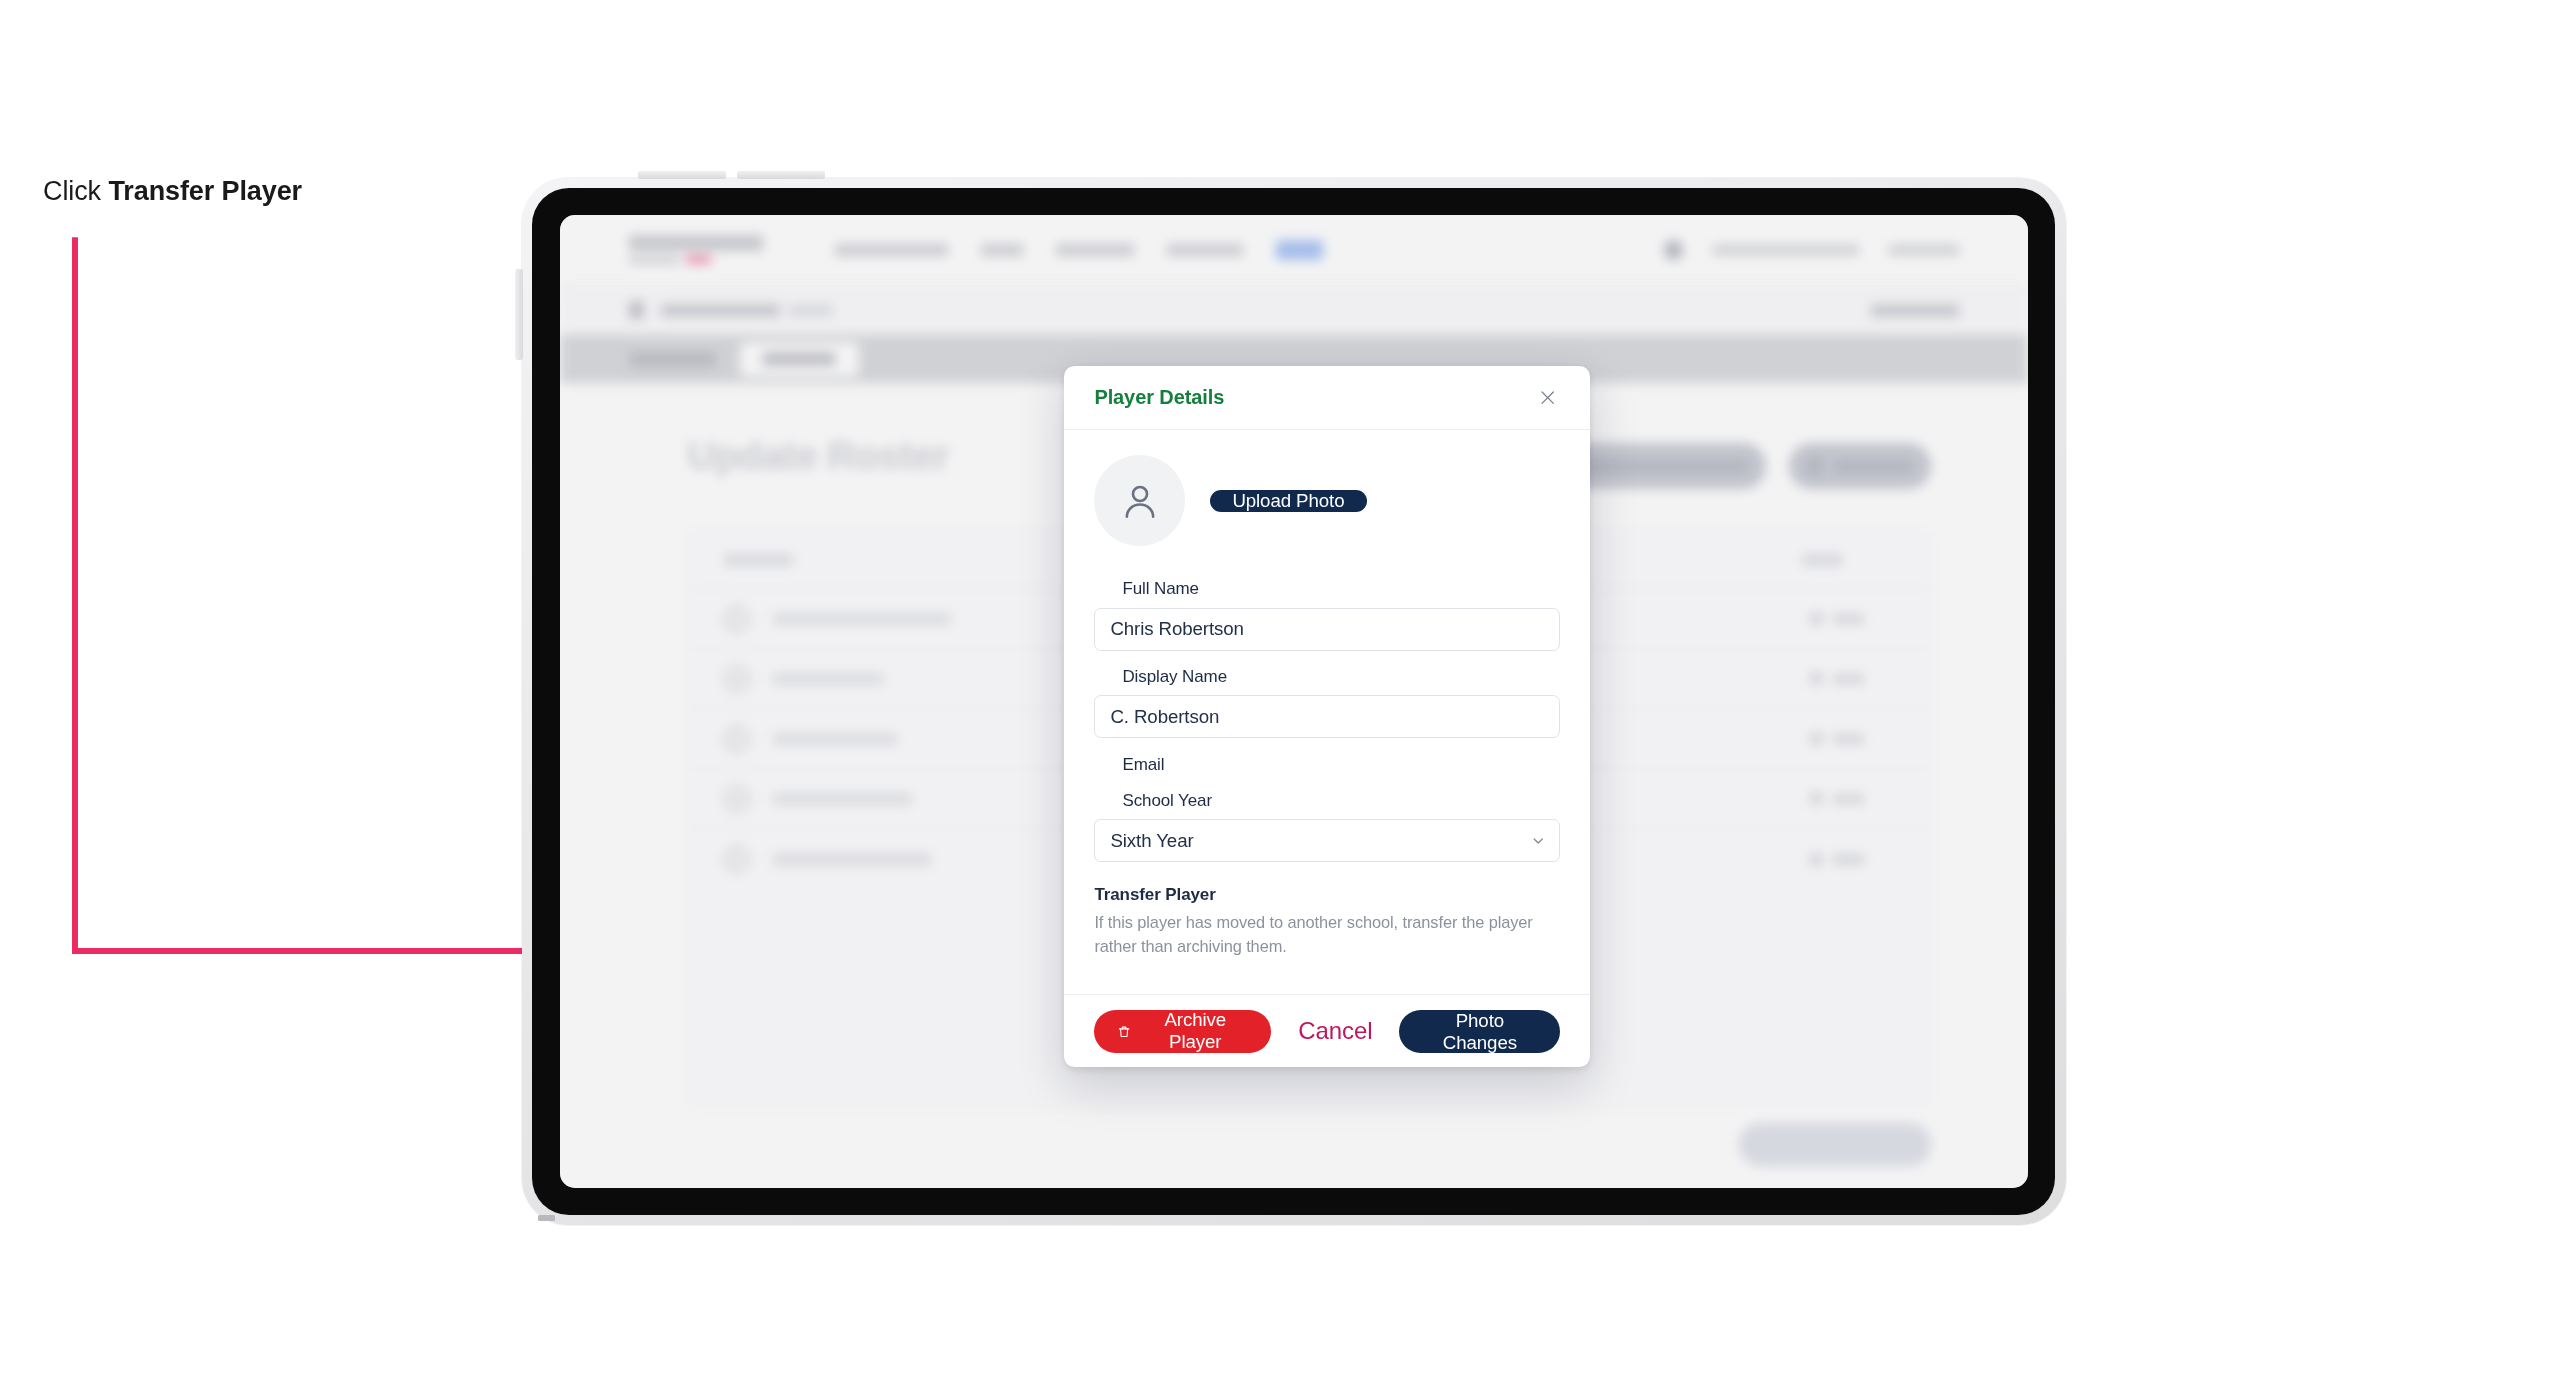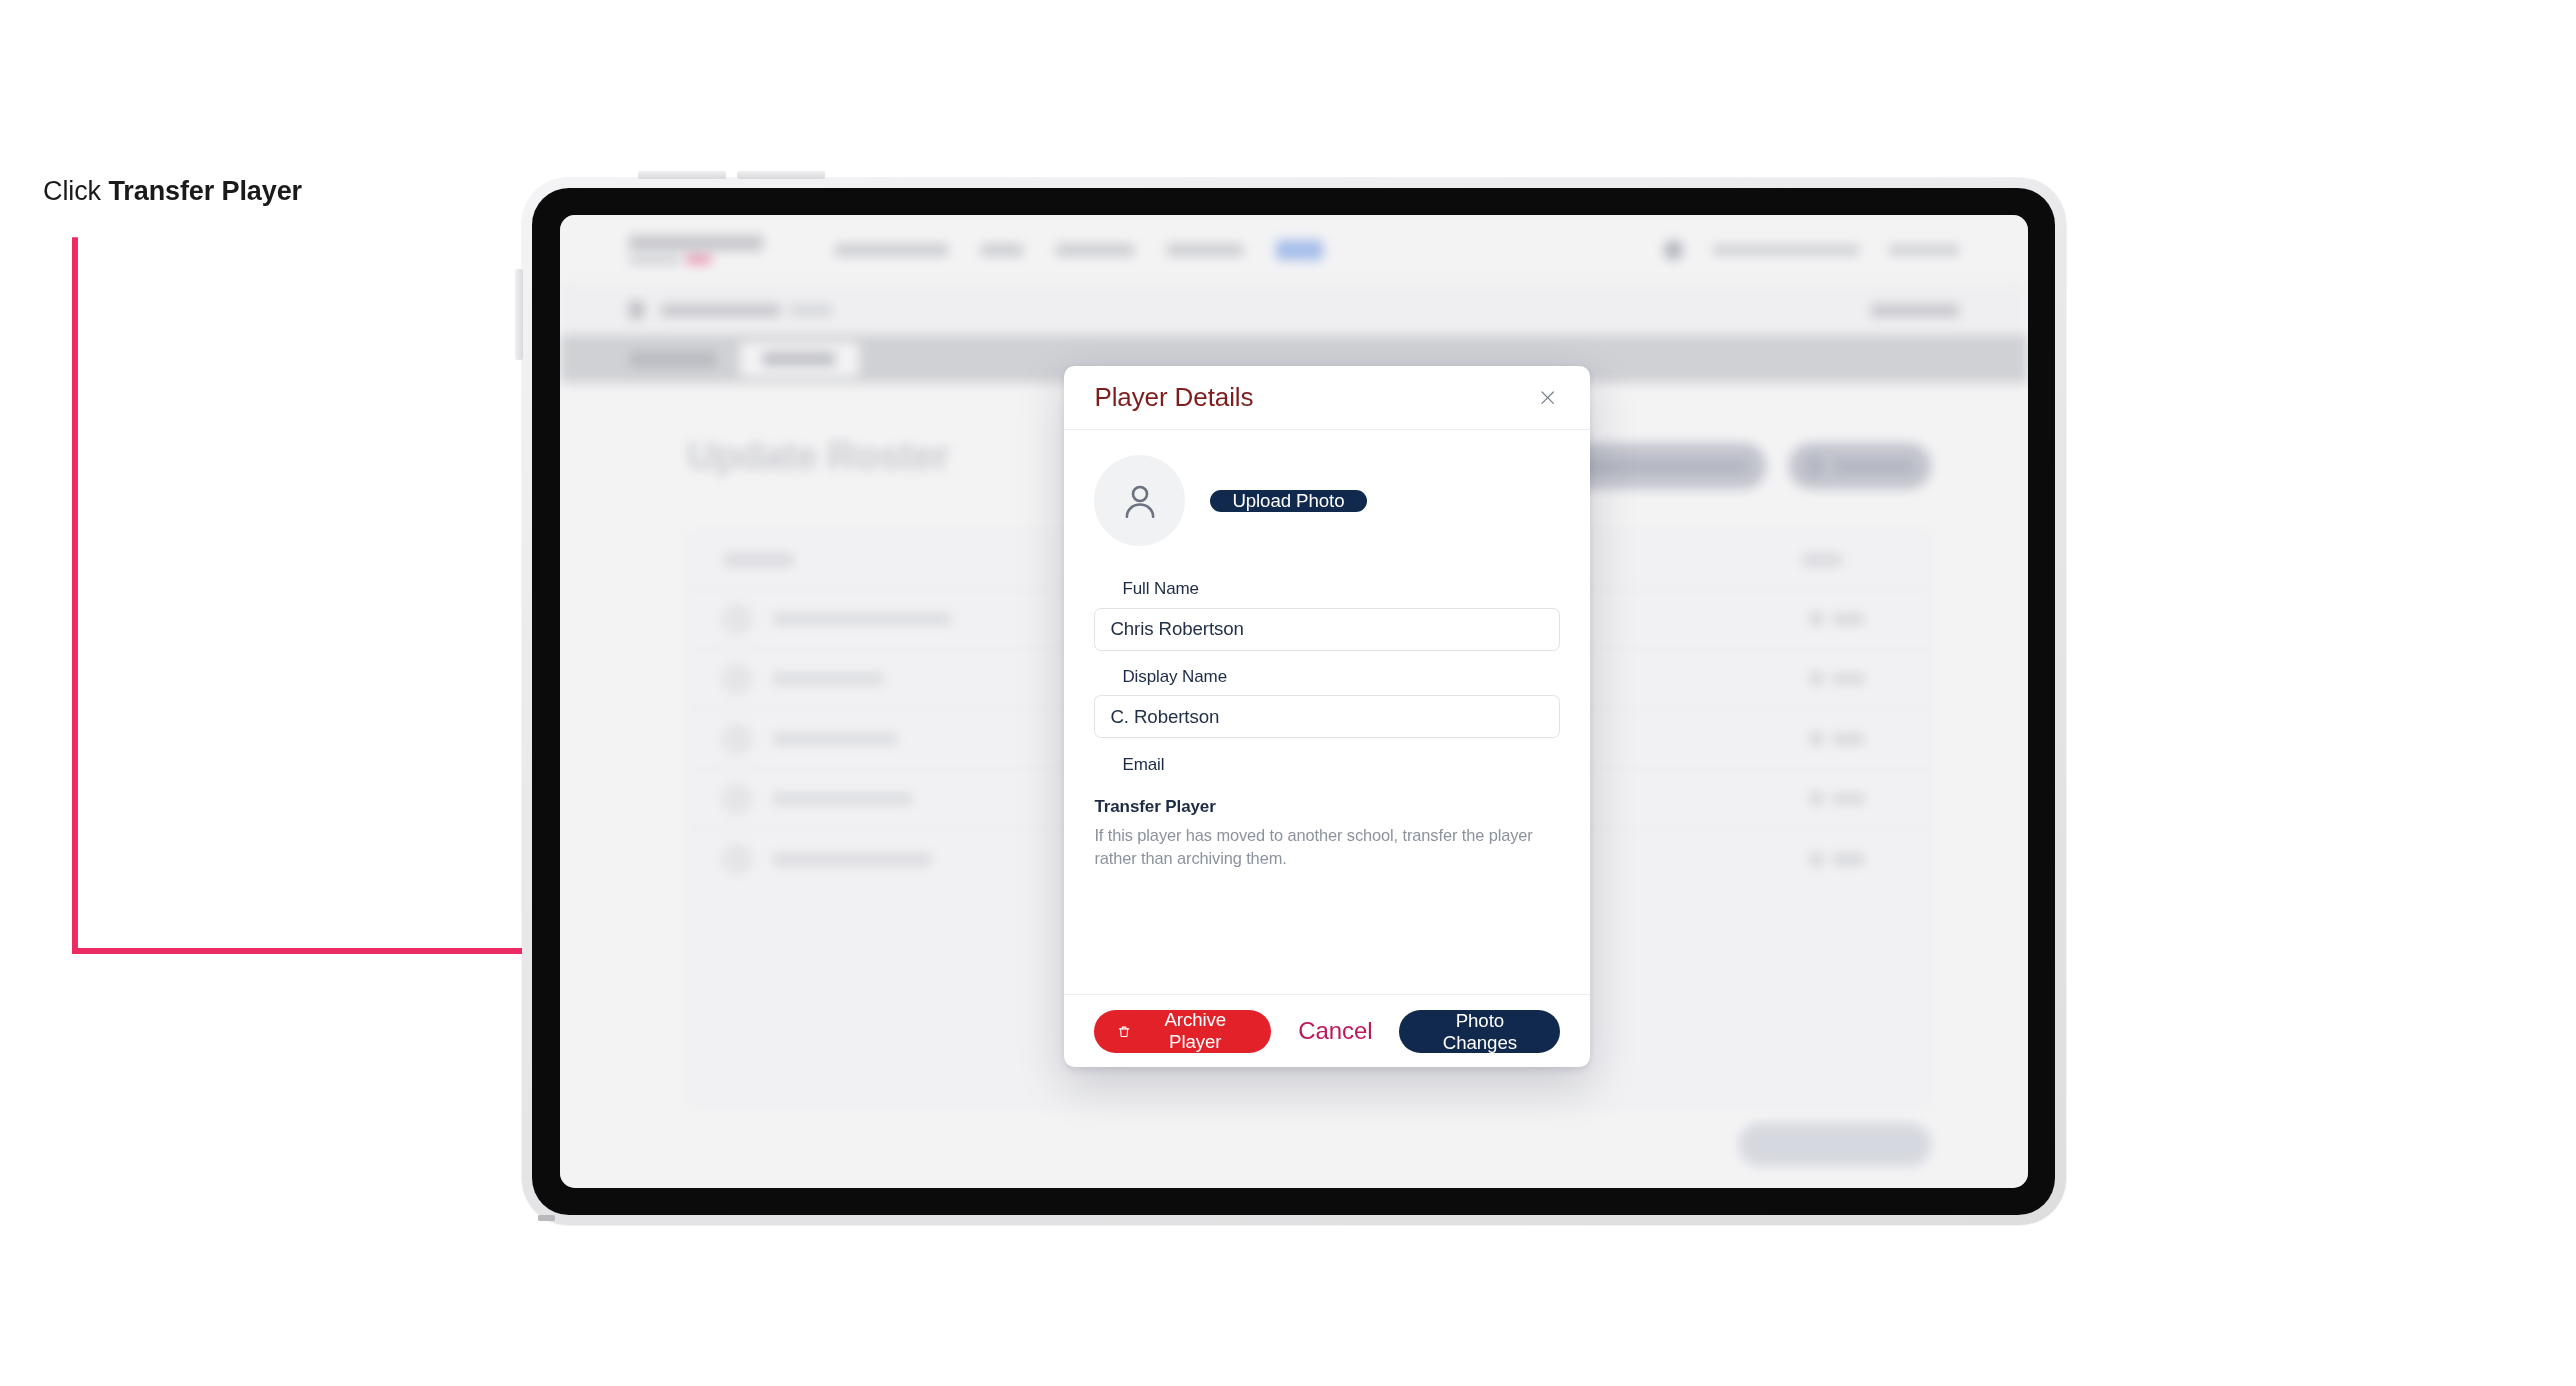--- a/index.html
+++ b/index.html
@@ -202,21 +202,21 @@
     box-shadow: 0 16.4px 48px rgba(15,23,42,0.18), 0 2.2px 7.5px rgba(15,23,42,0.10);
     display: flex; flex-direction: column;
     overflow: hidden;
   }
   .modal-head {
     height: 64px; flex: 0 0 64px;
     display: flex; align-items: center;
     padding: 0 27px 0 30px;
     border-bottom: 0.7px solid #eceef1;
   }
-  .modal-title { font-size: 26px; color: #7f1d1d; font-weight: 400; letter-spacing: -0.1px; }
+  .modal-title { font-size: 20px; color: #15803d; font-weight: 700; letter-spacing: -0.1px; }
   .modal-close {
     margin-left: auto; width: 31px; height: 31px;
     display: flex; align-items: center; justify-content: center;
     cursor: pointer; color: #7b828e;
   }
   .modal-close svg { width: 19.4px; height: 19.4px; }
 
   .modal-body { flex: 1 1 auto; padding: 25px 30px 19.4px 30px; overflow: hidden; }
 
   .photo-row { display: flex; align-items: center; gap: 24.6px; margin-bottom: 33px; }
@@ -445,20 +445,29 @@
 
             <div class="field">
               <label class="field-label">Display Name</label>
               <input class="field-input" type="text" value="C. Robertson" style="">
             </div>
 
             <div class="field">
               <label class="field-label">Email</label>
             </div>
 
+            <div class="field">
+              <label class="field-label">School Year</label>
+              <div class="select-wrap">
+                <input class="field-input" type="text" readonly="" value="Sixth Year" style="">
+                <svg class="chev" viewBox="0 0 24 24" fill="none" stroke="currentColor" stroke-width="1.8" stroke-linecap="round" stroke-linejoin="round">
+                  <polyline points="6 9 12 15 18 9"></polyline>
+                </svg>
+              </div>
+            </div>
 
             <div class="transfer-section">
               <div class="transfer-title">Transfer Player</div>
               <div class="transfer-desc">If this player has moved to another school, transfer the player rather than archiving them.</div>
 
             </div>
 
           </div>
 
           <div class="modal-foot">

